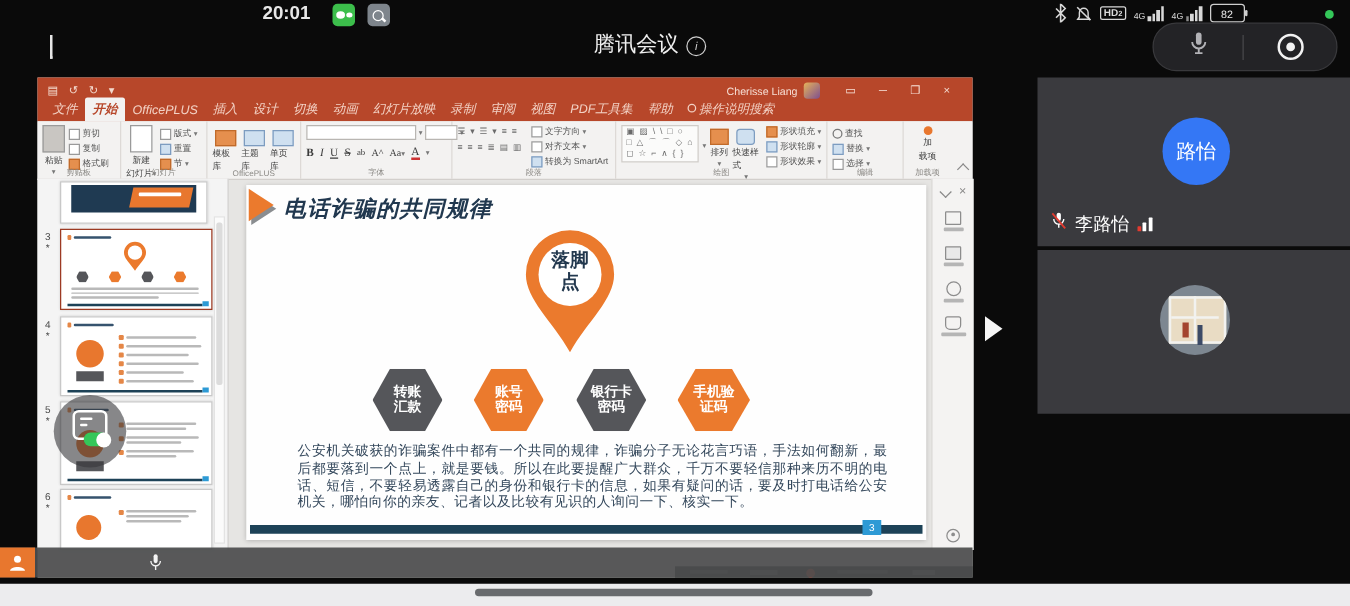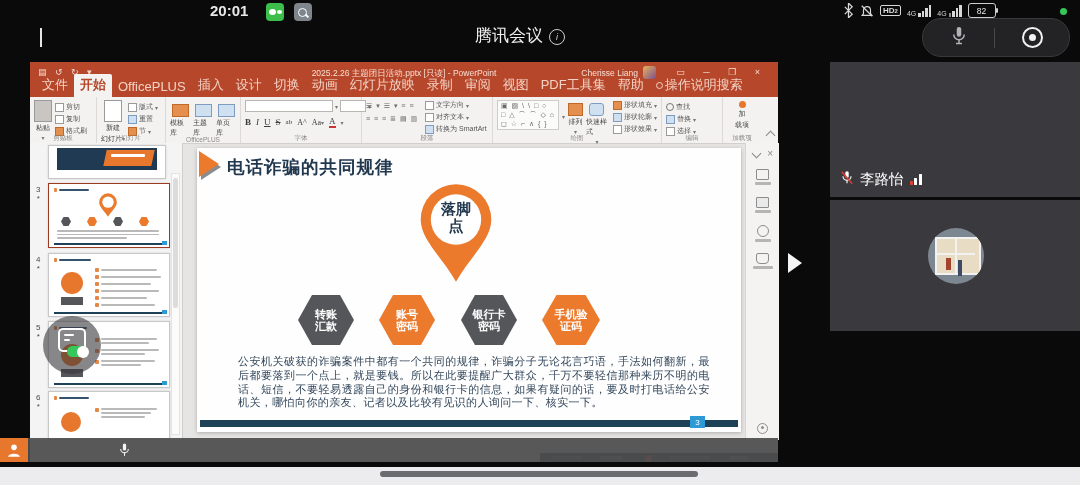--- a/index.html
+++ b/index.html
@@ -20,21 +20,21 @@
   .pill{background:#232326;border:1px solid #39393c;border-radius:19px;display:flex;align-items:center;justify-content:space-evenly;}
   .pill-div{width:1px;height:20px;background:#48484b;}
   .rec-ring{width:17px;height:17px;border:2.6px solid #f2f2f2;border-radius:50%;display:flex;align-items:center;justify-content:center;}
   .rec-dot{width:7px;height:7px;background:#f2f2f2;border-radius:50%;}
   
   .ppt-orange{background:#b7472a;}
   .ttl-txt{color:#f6ded4;font-size:8.5px;white-space:nowrap;text-align:right;}
   .qat{color:#f3d9cd;font-size:9px;letter-spacing:3px;}
   .winbtn{color:#f6ded4;font-size:9px;letter-spacing:8px;}
   .tabs{display:flex;align-items:flex-end;height:100%;}
-  .tab{color:#f3d2c5;font-size:13px;padding:2px 6px 3px;white-space:nowrap;}
+  .tab{color:#f3d2c5;font-size:10px;padding:2px 6px 3px;white-space:nowrap;font-style:italic;}
   .tab.active{background:#f3f2f1;color:#b7472a;font-weight:bold;border-radius:2px 2px 0 0;}
   .ribbon{background:#f3f2f1;border-bottom:1px solid #d2cfcc;display:flex;}
   .rgroup{position:relative;border-right:1px solid #ddd9d6;padding:3px 4px 10px;display:flex;gap:3px;align-items:flex-start;}
   .glabel{position:absolute;bottom:0px;left:0;right:0;text-align:center;font-size:6.5px;color:#8a8884;}
   .rbtn{display:flex;flex-direction:column;align-items:center;color:#444;font-size:7px;gap:1px;}
   .rsmall{display:flex;align-items:center;gap:2px;color:#555;font-size:7px;white-space:nowrap;}
   .ic{display:inline-block;width:10px;height:10px;border:1px solid #9a9a9a;background:#fff;}
   .ic-big{width:16px;height:20px;}
   .ic-fill{background:#c9c6c2;}
   .ic-or{background:#e58f4e;border-color:#c06a2a;}
@@ -139,21 +139,20 @@
     <span class="pill-div"></span>
     <span class="rec-ring">
         <span class="rec-dot"></span>
       </span>
   </div>
 
   <div class="abs canvas-bg" style="left:30px;top:62px;width:748px;height:400px;"></div>
 
   <div class="abs ppt-orange" style="left:30px;top:62px;width:748px;height:22px;">
     <span class="abs qat" style="left:8px;top:5px;">▤ ↺ ↻ ▾</span>
-    <span class="abs ttl-txt" style="left:0;right:0;top:6px;text-align:center;">2025.2.26 主题团日活动.pptx [只读] - PowerPoint</span>
     <span class="abs ttl-txt" style="right:140px;top:6px;">Cherisse Liang</span>
     <span class="abs" style="right:122px;top:4px;width:13px;height:13px;border-radius:3px;background:linear-gradient(135deg,#e6b35a,#7e4f8f);"></span>
     <span class="abs winbtn" style="right:10px;top:5px;">▭ ─ ❐ ×</span>
   </div>
 
   <div class="abs ppt-orange" style="left:30px;top:84px;width:748px;height:13px;">
     <div class="tabs" style="padding-left:6px;">
       <span class="tab">文件</span>
       <span class="tab active">开始</span>
       <span class="tab">OfficePLUS</span>
@@ -467,21 +466,21 @@
     </div>
     <div class="abs" style="left:24px;top:30px;width:20px;height:11px;background:#35c759;border-radius:6px;">
       <div class="abs" style="right:-2px;top:-0.5px;width:12px;height:12px;background:#fff;border-radius:50%;"></div>
     </div>
   </div>
 
   <div class="abs slide" style="left:197px;top:148px;width:544px;height:284px;">
 
     <div class="abs" style="left:4px;top:6px;width:0;height:0;border-top:13px solid transparent;border-bottom:13px solid transparent;border-left:20px solid #8a8d90;"></div>
     <div class="abs" style="left:2px;top:3px;width:0;height:0;border-top:13px solid transparent;border-bottom:13px solid transparent;border-left:20px solid #eb7a2d;"></div>
-    <div class="abs slide-title" style="left:30px;top:7px;">电话诈骗的共同规律</div>
+    <div class="abs slide-title" style="left:30px;top:7px;font-style:italic;">电话诈骗的共同规律</div>
 
     <svg class="abs" style="left:217px;top:34px;" width="84" height="102" viewBox="0 0 100 120">
       <path d="M50 118C33 88 8 68 8 44A42 42 0 1 1 92 44C92 68 67 88 50 118Z" fill="#eb7a2d"></path>
       <circle cx="50" cy="44" r="30" fill="#ffffff"></circle>
     </svg>
     <div class="abs" style="left:217px;top:52px;width:84px;text-align:center;color:#22384e;font-weight:bold;font-size:15px;line-height:17px;">
       <span>落脚</span><br><span>点</span>
     </div>
 
     <div class="abs hex" style="left:101px;top:147px;width:56px;height:50px;background:#55565a;">
@@ -551,20 +550,23 @@
           <rect x="9" y="2" width="6" height="13" rx="3" fill="#f4f4f4"></rect>
           <path d="M5 12a7 7 0 0 0 14 0" fill="none" stroke="#f4f4f4" stroke-width="2"></path>
           <line x1="12" y1="19" x2="12" y2="25" stroke="#f4f4f4" stroke-width="2"></line>
         </svg>
     </span>
   </div>
 
   <div class="abs playtri" style="left:788px;top:253px;"></div>
 
   <div class="abs tile" style="left:830px;top:62px;width:250px;height:135px;">
+    <div class="av-circle abs" style="left:929px;top:95px;width:54px;height:54px;background:#3477f5;left:100px;top:32px;">
+      <span style="color:#fff;font-size:16px;">路怡</span>
+    </div>
     <div class="tile-label">
       <span>
         <svg width="14" height="16" viewBox="0 0 24 28">
             <rect x="9" y="2" width="6" height="12" rx="3" fill="#fff"></rect>
             <path d="M5 11a7 7 0 0 0 14 0" fill="none" stroke="#fff" stroke-width="2"></path>
             <line x1="12" y1="18" x2="12" y2="23" stroke="#fff" stroke-width="2"></line>
             <line x1="3" y1="3" x2="21" y2="24" stroke="#e23b30" stroke-width="2.6"></line>
           </svg>
       </span>
       <span>李路怡</span>

